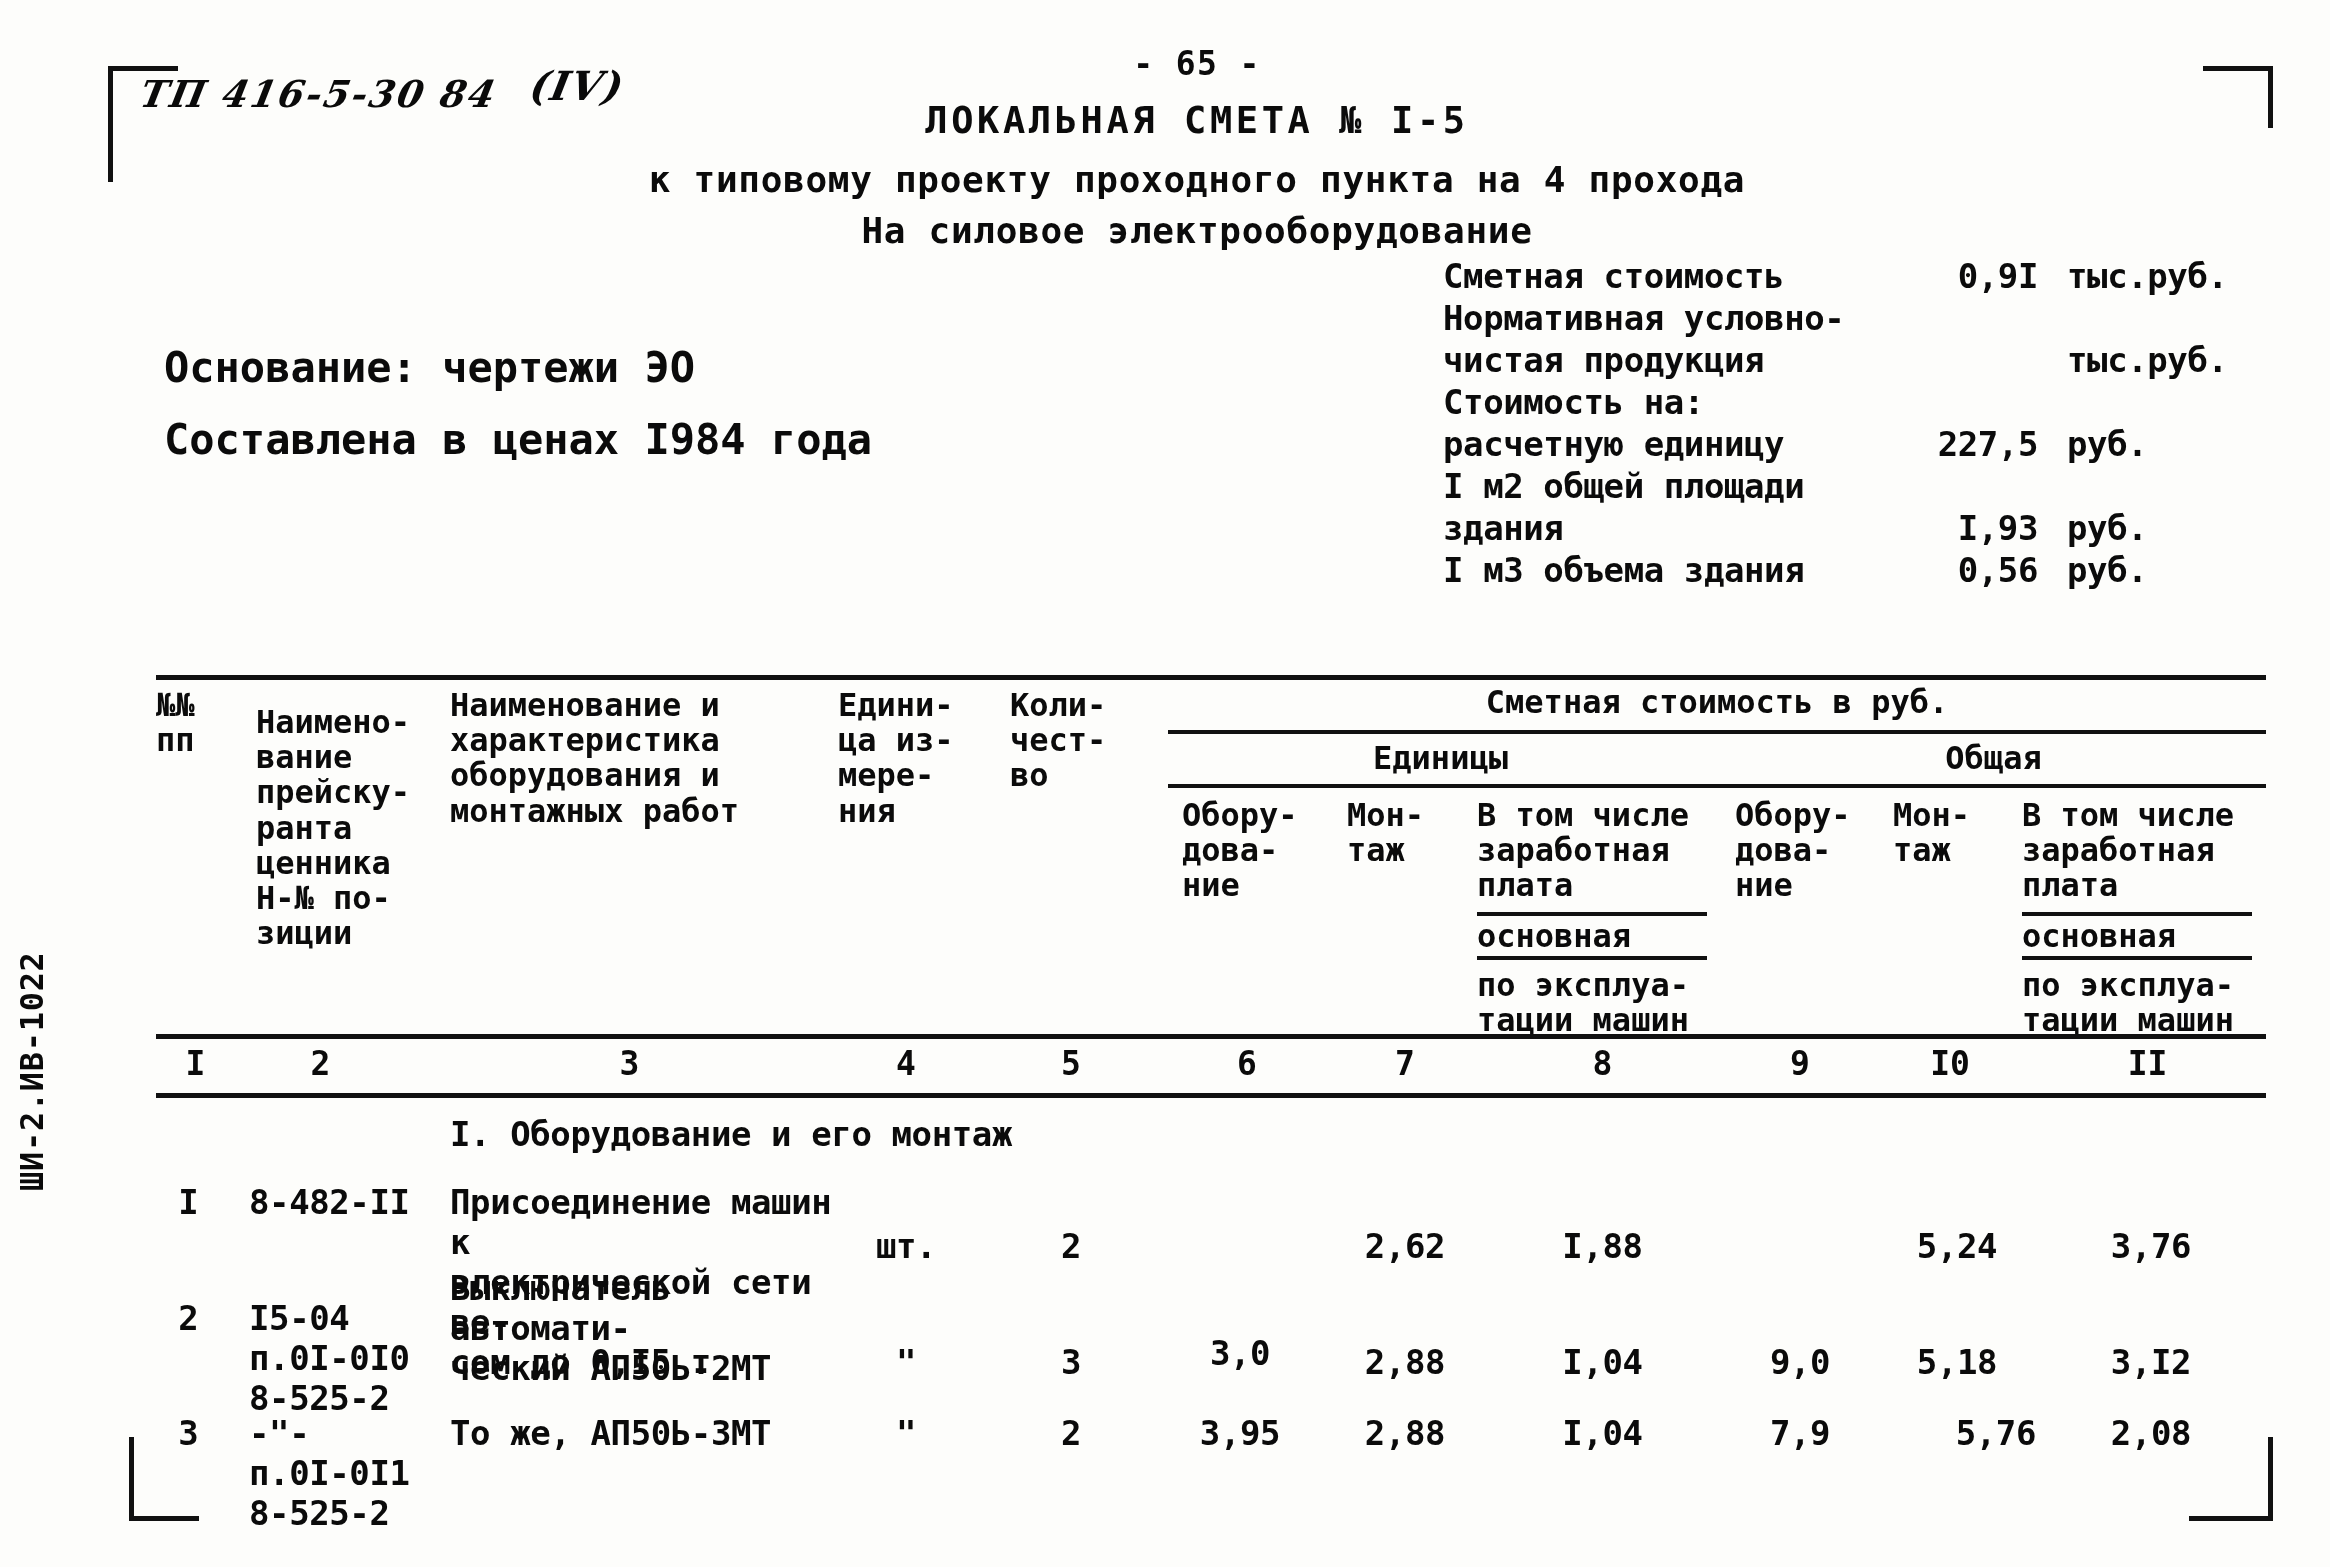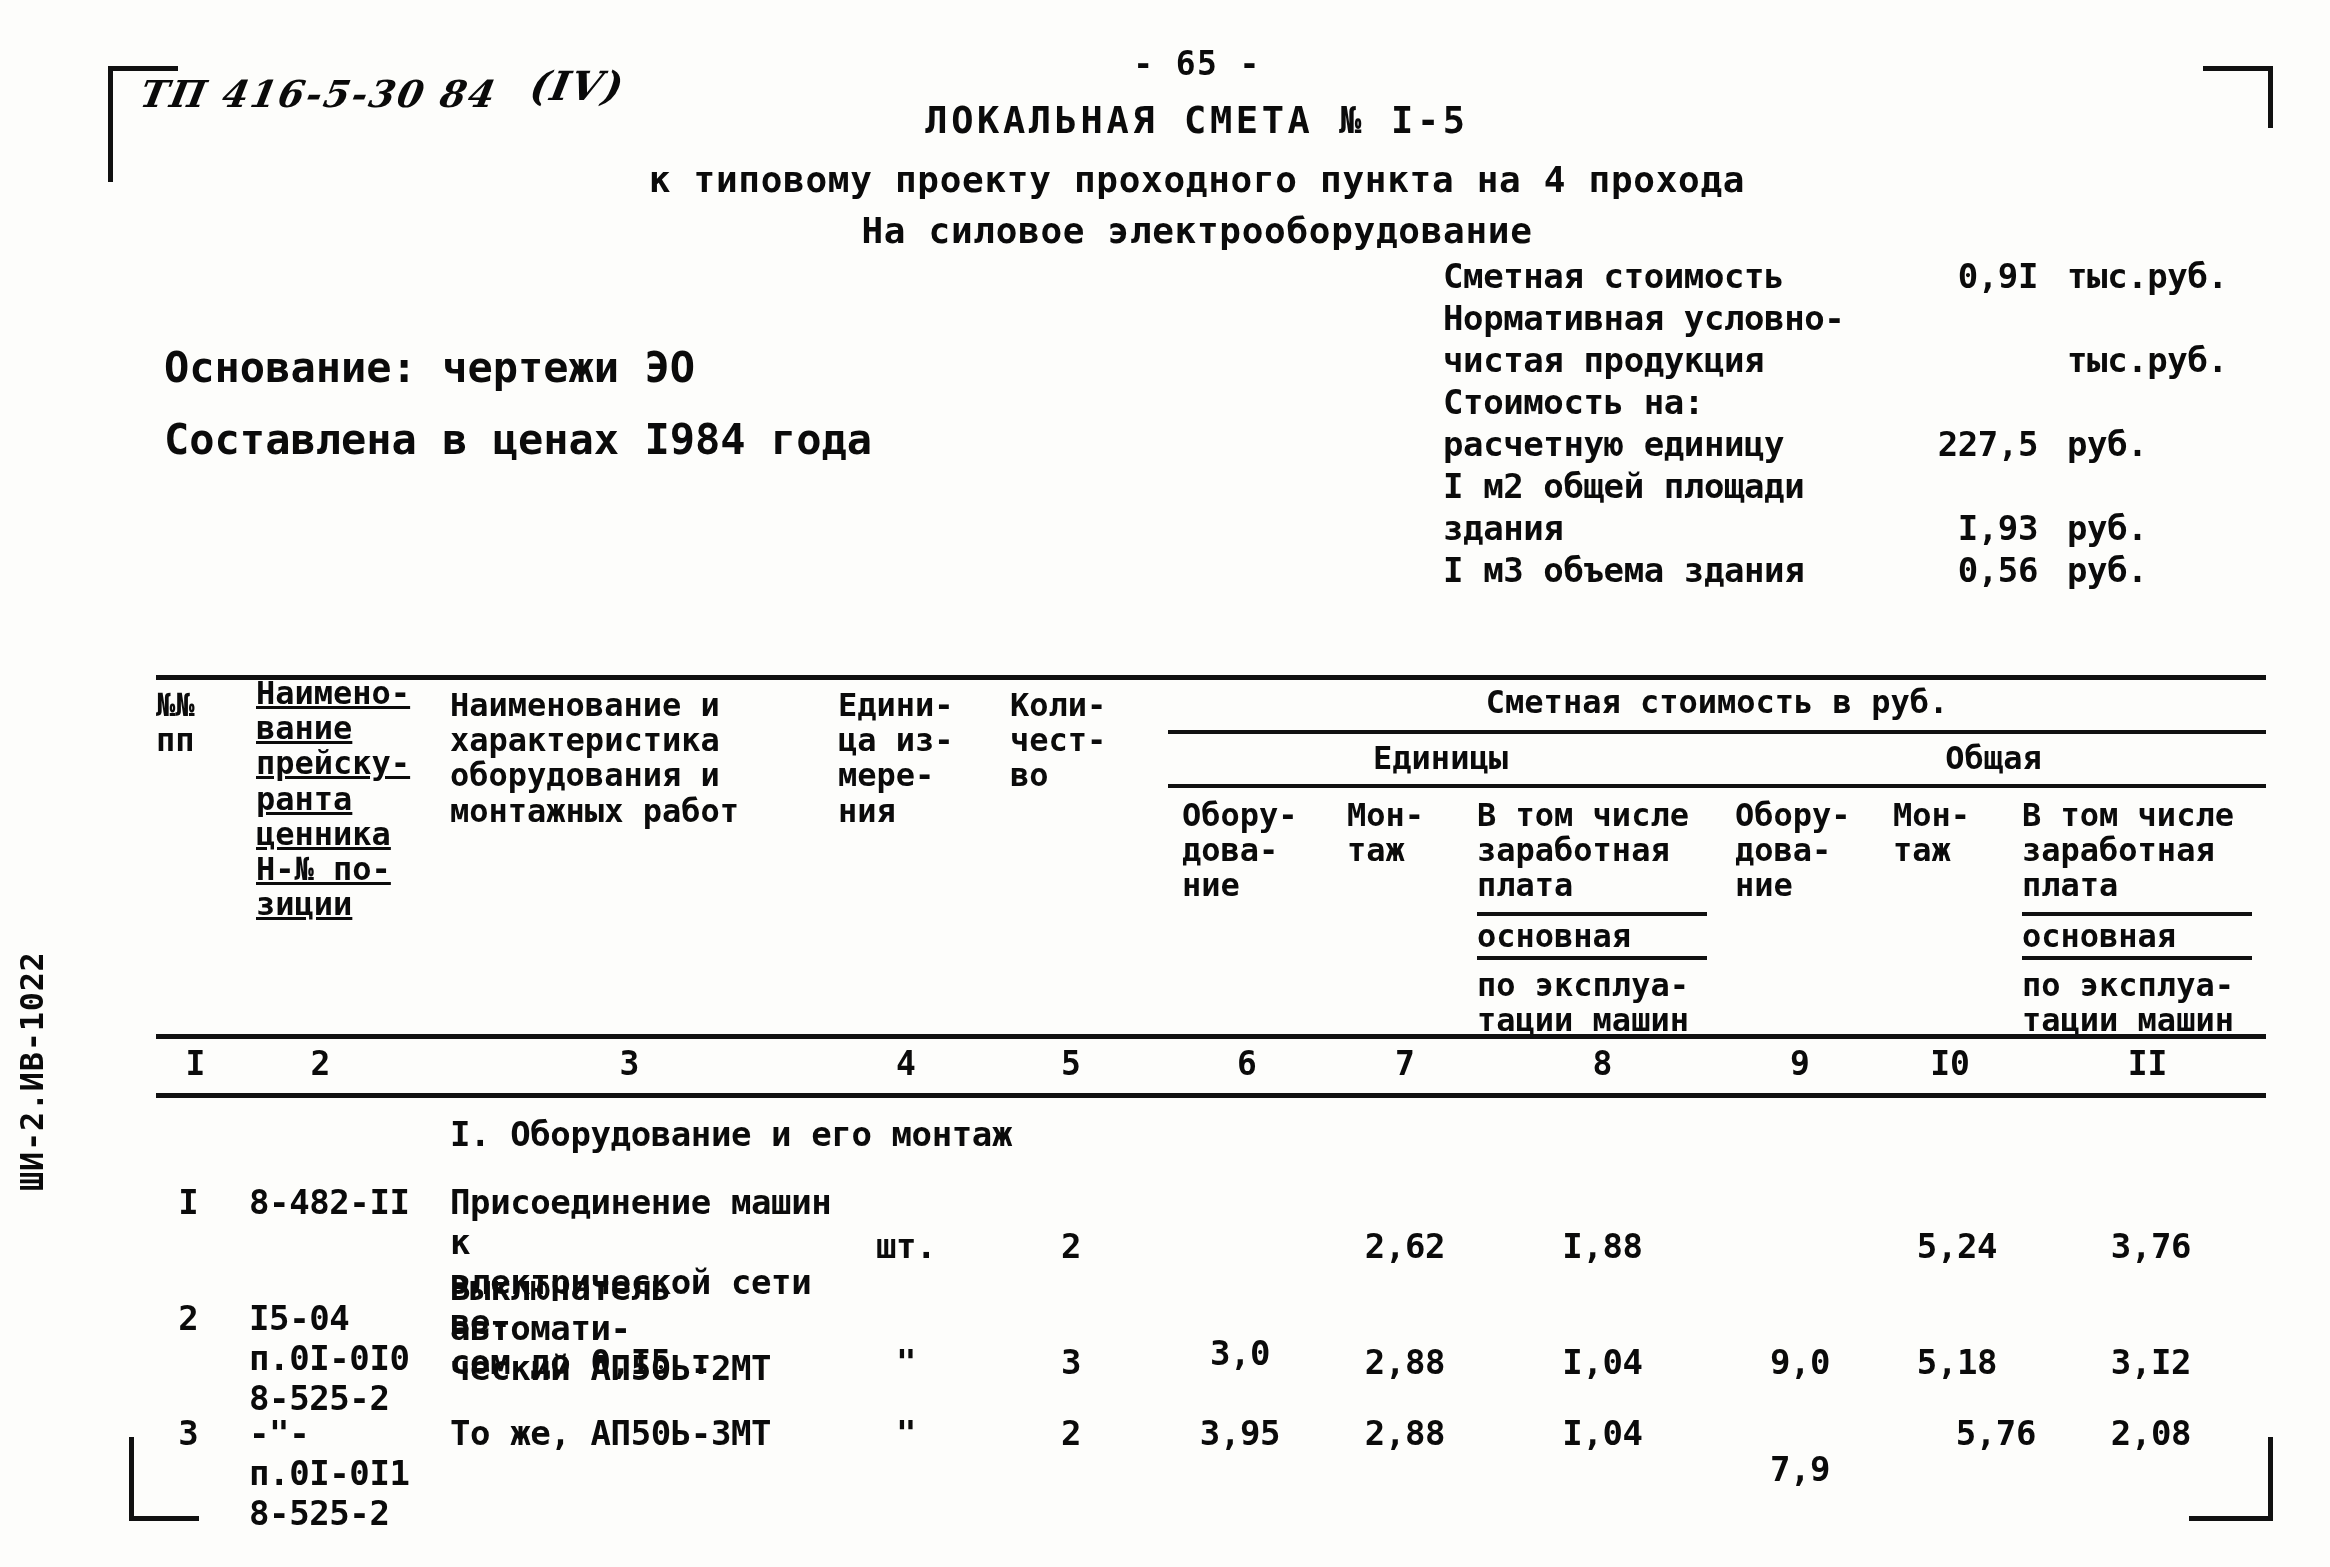--- a/index.html
+++ b/index.html
@@ -226,21 +226,21 @@
 
     <div class="hcell center" style="left:1012px; top:10px; width:1098px;">Сметная стоимость в руб.</div>
     <div class="rule thin" style="left:1012px; top:55px; width:1098px;"></div>
 
     <div class="hcell center" style="left:1012px; top:66px; width:545px;">Единицы</div>
     <div class="hcell center" style="left:1565px; top:66px; width:545px;">Общая</div>
     <div class="rule thin" style="left:1012px; top:109px; width:1098px;"></div>
 
     <div class="hcell" style="left:0px;    top:13px; width:86px;">№№
 пп</div>
-    <div class="hcell" style="left:100px;  top:1px; width:172px;text-decoration:underline;">Наимено-
+    <div class="hcell" style="left:100px;  top:30px; width:172px;">Наимено-
 вание
 прейску-
 ранта
 ценника
 Н-№ по-
 зиции</div>
     <div class="hcell" style="left:294px;  top:13px; width:359px;">Наименование и
 характеристика
 оборудования и
 монтажных работ</div>
@@ -330,19 +330,19 @@
     <div class="cell center" style="left:-7.2px;  top:738px; width:79px;">3</div>
     <div class="cell" style="left:93px;  top:738px; width:201px;">-"-
 п.0I-0I1
 8-525-2</div>
     <div class="cell" style="left:294px;  top:738px; width:402px;">То же, АП50Ь-3МТ</div>
     <div class="cell center" style="left:682px;  top:738px; width:136px;">"</div>
     <div class="cell center" style="left:847px; top:738px; width:136px;">2</div>
     <div class="cell num" style="left:1005px; top:738px; width:158px;">3,95</div>
     <div class="cell num" style="left:1170px; top:738px; width:158px;">2,88</div>
     <div class="cell num" style="left:1328px; top:738px; width:237px;">I,04</div>
-    <div class="cell num" style="left:1565px; top:738px; width:158px;margin-top:36px;">7,9</div>
+    <div class="cell num" style="left:1565px; top:738px; width:158px;">7,9</div>
     <div class="cell num" style="left:1722px; top:738px; width:158px;text-align:right;">5,76</div>
     <div class="cell num" style="left:1880px; top:738px; width:230px;">2,08</div>
 
   </div>
 </div>
 
 
 </body></html>

